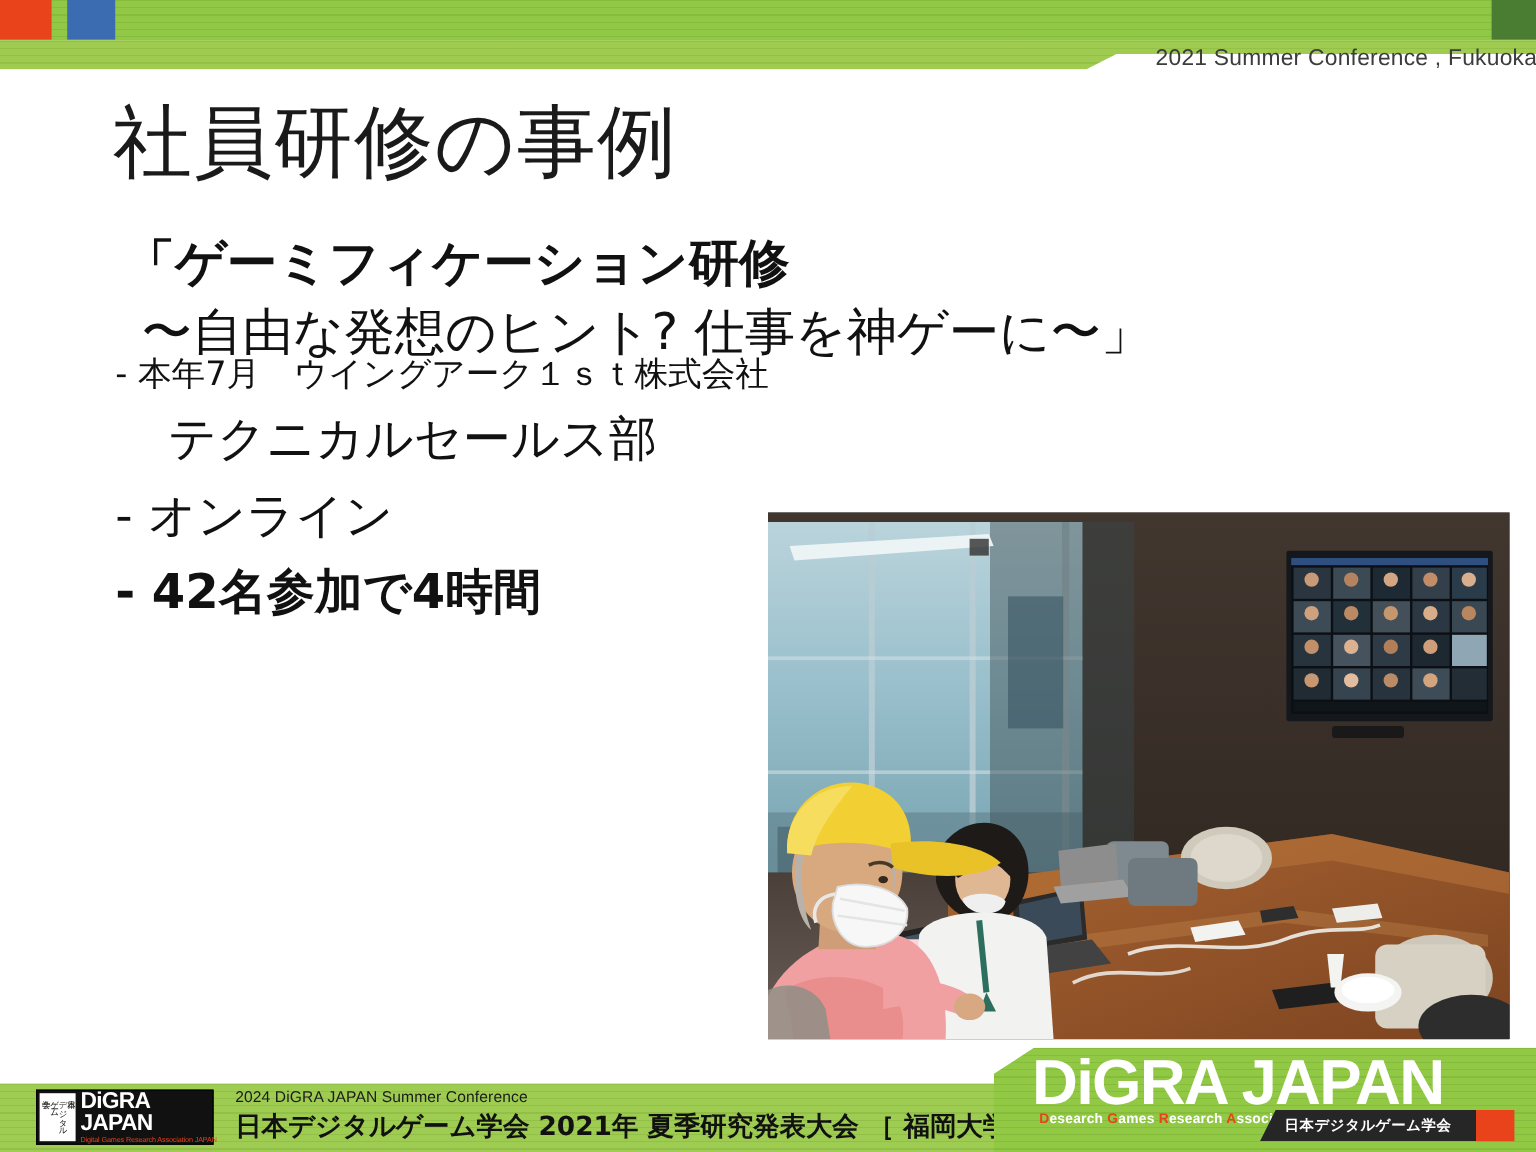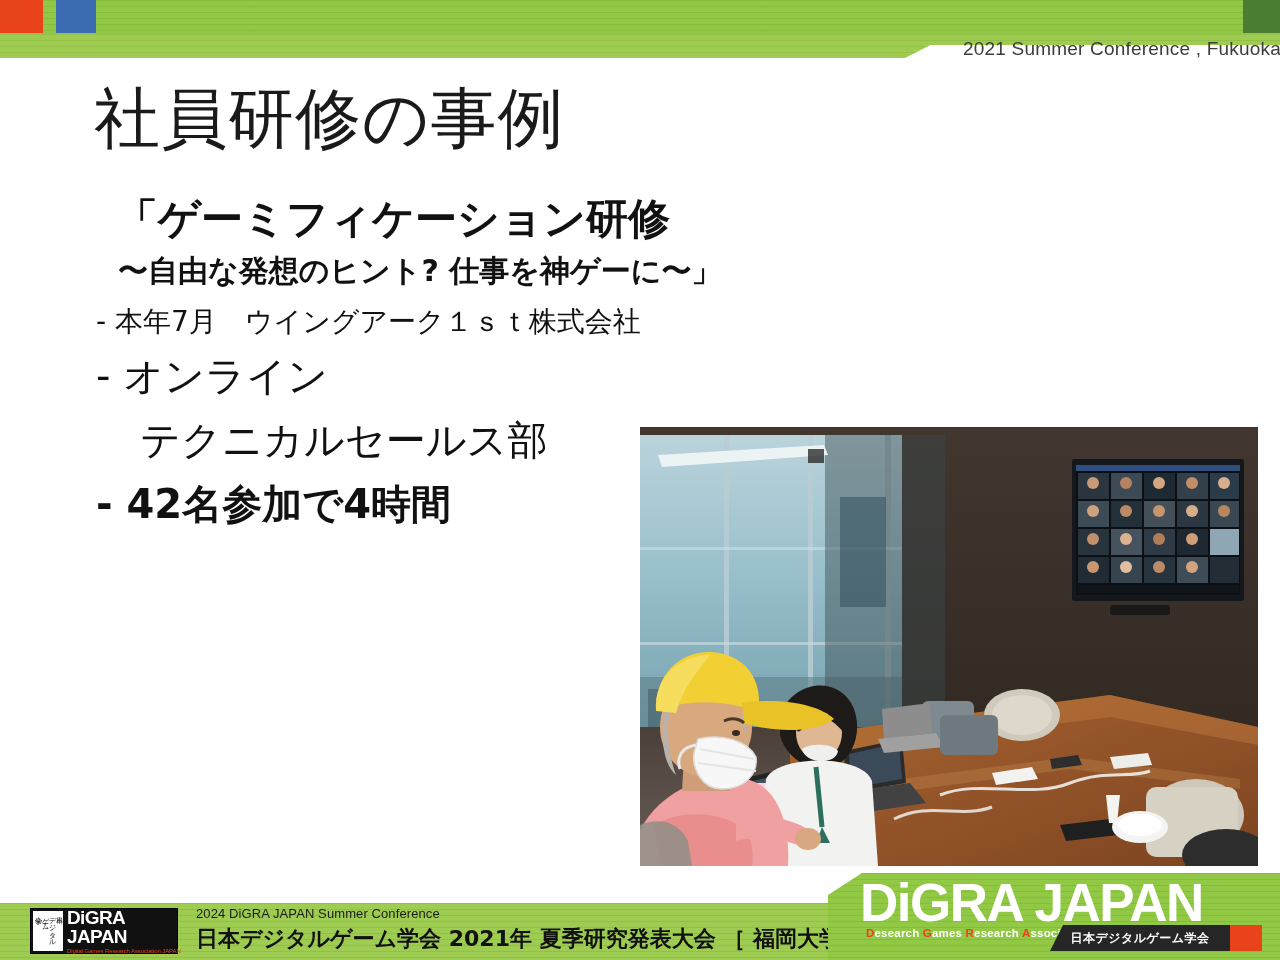--- a/index.html
+++ b/index.html
@@ -73,24 +73,23 @@
 
   
   .body-block{
     position:absolute; left:104px; top:198px;
     width:1010px;
   }
   .bline{
     color:#111111;
     white-space:nowrap;
     font-family:"DejaVu Sans","Liberation Sans", sans-serif;
-    margin-left:12px;
   }
   .bline.b1{ font-size:42px; font-weight:bold; line-height:1.0; letter-spacing:0px; margin-bottom:16px; }
-  .bline.b2{ font-size:30px; font-weight:bold; line-height:1.0; letter-spacing:0px; margin-left:14px; margin-bottom:22px; }
+  .bline.b2{ font-size:42px; font-weight:normal; line-height:1.0; letter-spacing:0px; margin-left:14px; }
   .bline.b3{ font-size:28px; font-weight:400; line-height:1.0; margin-left:-8px; margin-bottom:20px; }
   .bline.b4{ font-size:40px; font-weight:400; line-height:1.0; margin-left:36px; margin-bottom:24px; }
   .bline.b5{ font-size:40px; font-weight:400; line-height:1.0; margin-left:-8px; margin-bottom:24px; }
   .bline.b6{ font-size:40px; font-weight:700; line-height:1.0; margin-left:-8px; }
 
   
   .photo{
     position:absolute; left:640px; top:427px; width:618px; height:439px;
     overflow:hidden; background:#2a2420;
   }
@@ -197,22 +196,22 @@
   <div class="hdr-blue"></div>
   <div class="hdr-darkgreen"></div>
   <div class="hdr-conf-text">2021 Summer Conference , Fukuoka</div>
 
   <div class="slide-title">社員研修の事例</div>
 
   <div class="body-block">
     <div class="bline b1">「ゲーミフィケーション研修</div>
     <div class="bline b2">〜自由な発想のヒント? 仕事を神ゲーに〜」</div>
     <div class="bline b3">- 本年7月　ウイングアーク１ｓｔ株式会社</div>
+    <div class="bline b4">テクニカルセールス部</div>
     <div class="bline b5">- オンライン</div>
-    <div class="bline b4">テクニカルセールス部</div>
     <div class="bline b6">- 42名参加で4時間</div>
   </div>
 
   <div class="photo">
     <svg viewBox="0 0 618 439" preserveAspectRatio="none">
       <defs>
         <linearGradient id="glass" x1="0" y1="0" x2="0" y2="1">
           <stop offset="0%" stop-color="#c9dde4"></stop>
           <stop offset="45%" stop-color="#9dc3cf"></stop>
           <stop offset="100%" stop-color="#6d9aa8"></stop>

